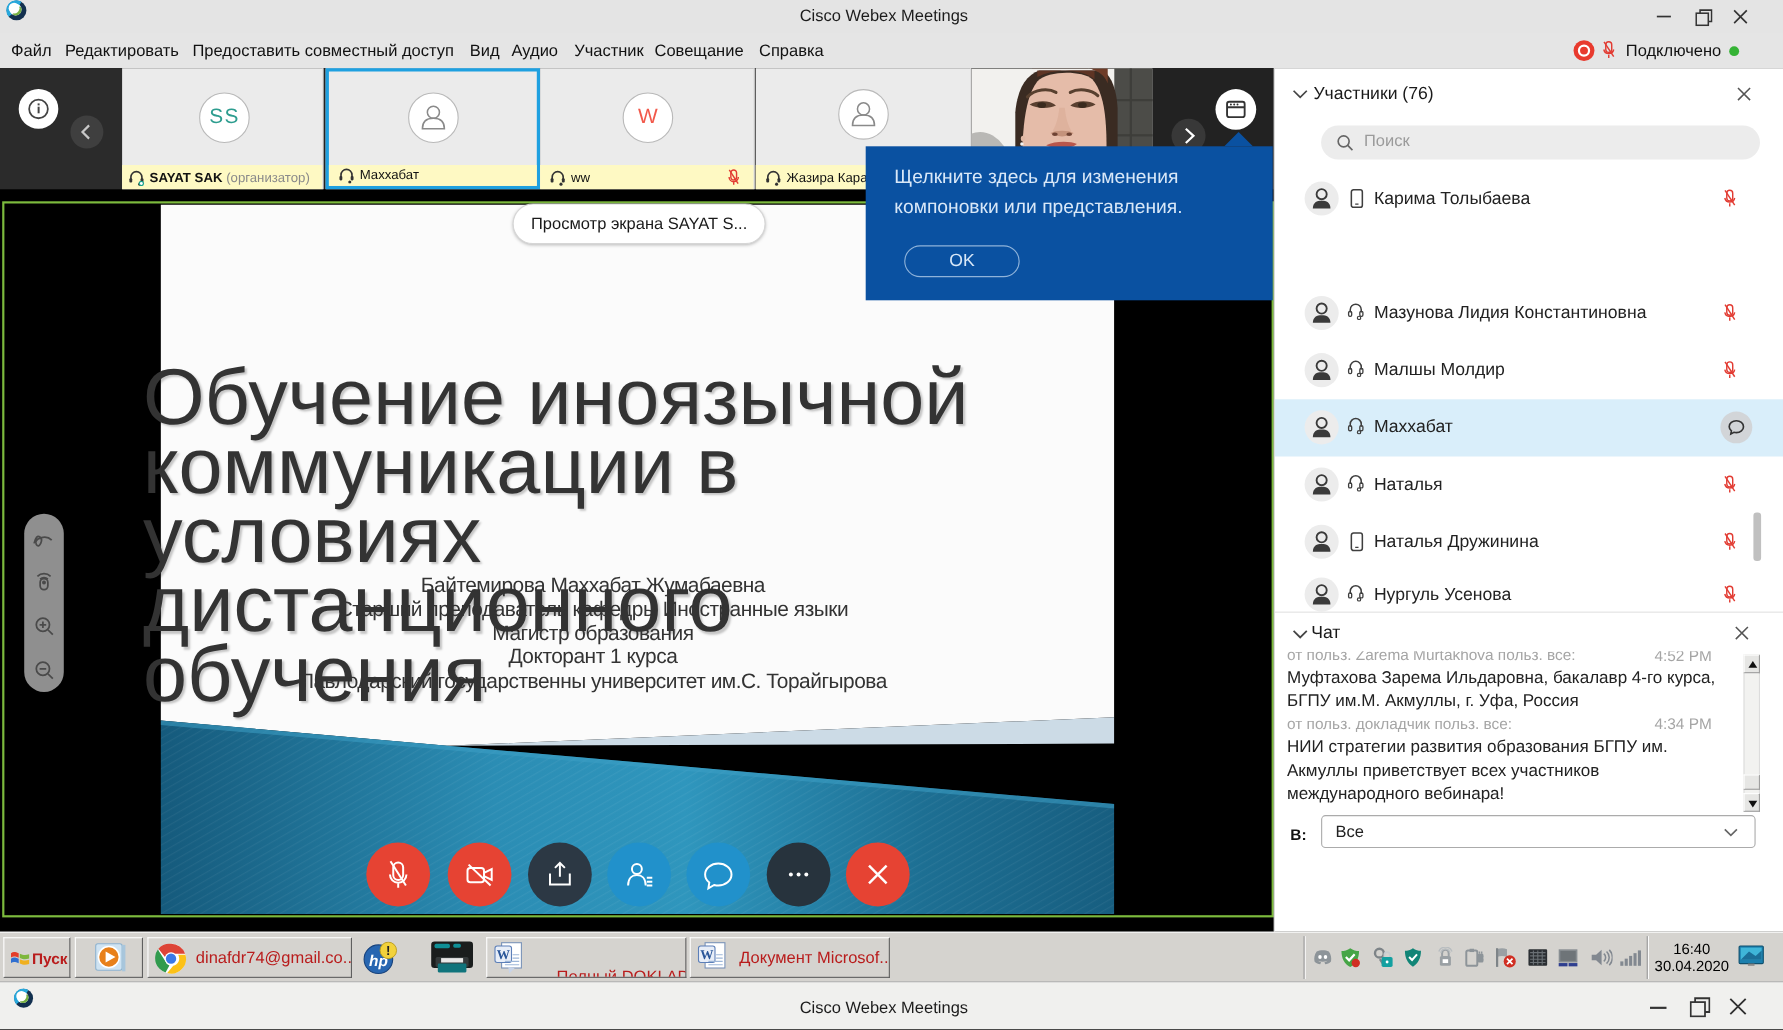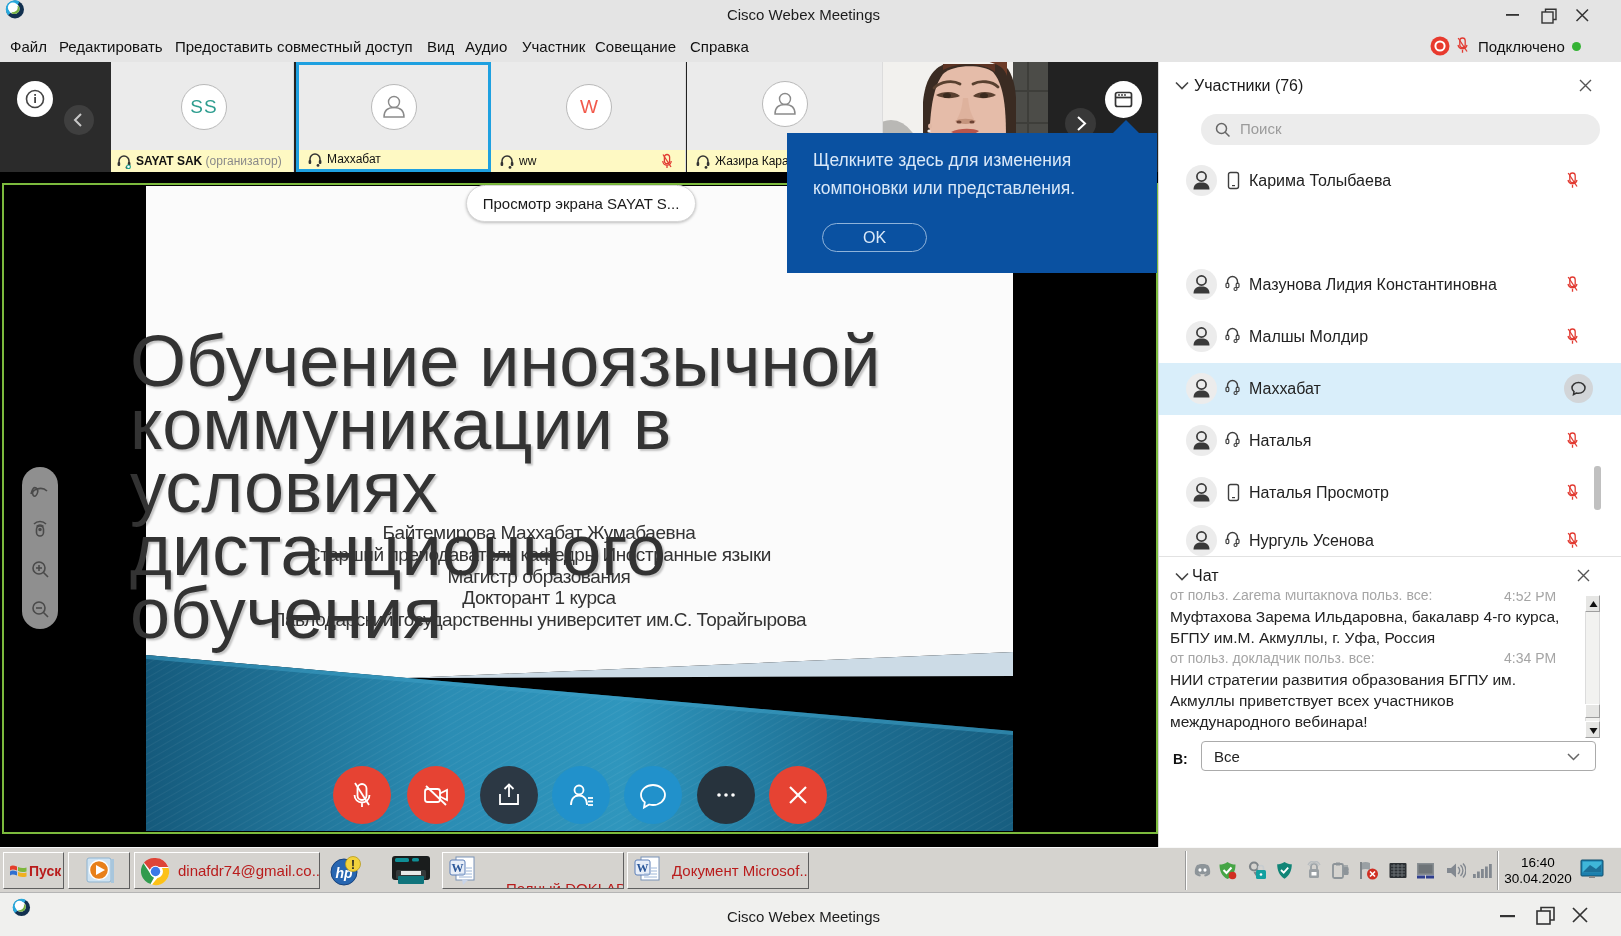--- a/index.html
+++ b/index.html
@@ -471,21 +471,21 @@
       </div>
     <div class="prow" style="top:312px;">
         <div class="abs" style="left:27px;top:10px;width:31px;height:31px;border-radius:50%;background:#ececec;"><svg width="31" height="31" viewBox="0 0 31 31">
             <circle cx="15.5" cy="11.5" r="4.6" fill="none" stroke="#3a3a3a" stroke-width="1.7"></circle>
             <path d="M7.5 24.5 c0,-5.4 3.6,-7 8,-7 c4.4,0 8,1.6 8,7 z" fill="#3a3a3a"></path>
           </svg></div>
         <svg class="abs" style="left:68px;top:16px;" width="13" height="19" viewBox="0 0 13 19">
           <rect x="1.5" y="1.5" width="10" height="16" rx="2" fill="none" stroke="#3f3f3f" stroke-width="1.4"></rect>
           <line x1="5" y1="14.6" x2="8" y2="14.6" stroke="#3f3f3f" stroke-width="1.2"></line>
         </svg>
-        <div class="pname">Наталья Просмотр</div>
+        <div class="pname">Наталья Дружинина</div>
         <svg class="abs" style="left:407px;top:16px;" width="13" height="19" viewBox="0 0 13 19">
           <path d="M6.5 2 a2.7 2.7 0 0 1 2.7 2.7 v4.2 a2.7 2.7 0 0 1 -5.4 0 V4.7 A2.7 2.7 0 0 1 6.5 2 z" fill="none" stroke="#e23b32" stroke-width="1.3"></path>
           <path d="M2 9 a4.6 4.6 0 0 0 9 0 M6.5 13.7 v3" fill="none" stroke="#e23b32" stroke-width="1.3"></path>
           <line x1="2.2" y1="2" x2="11" y2="15.5" stroke="#e23b32" stroke-width="1.3"></line>
         </svg>
       </div>
     <div class="prow" style="top:360px;">
         <div class="abs" style="left:27px;top:10px;width:31px;height:31px;border-radius:50%;background:#ececec;"><svg width="31" height="31" viewBox="0 0 31 31">
             <circle cx="15.5" cy="11.5" r="4.6" fill="none" stroke="#3a3a3a" stroke-width="1.7"></circle>
             <path d="M7.5 24.5 c0,-5.4 3.6,-7 8,-7 c4.4,0 8,1.6 8,7 z" fill="#3a3a3a"></path>

